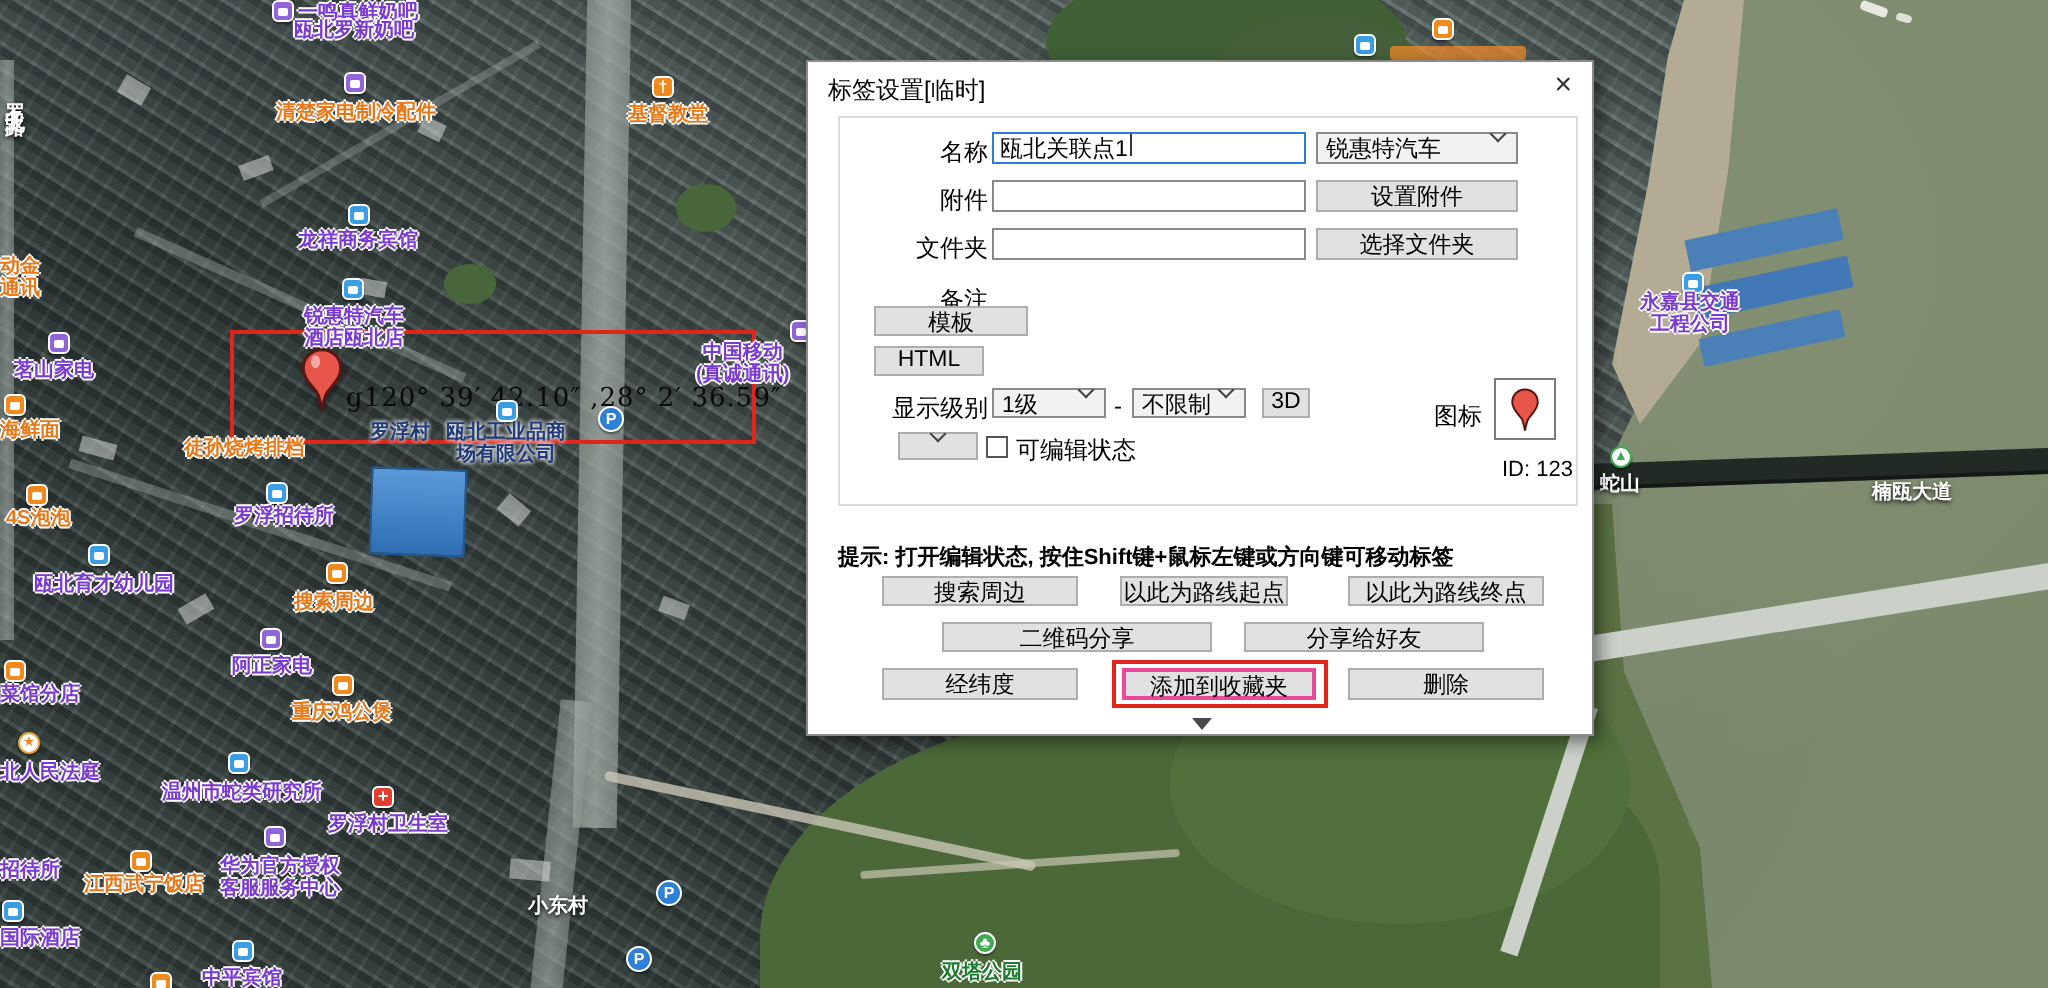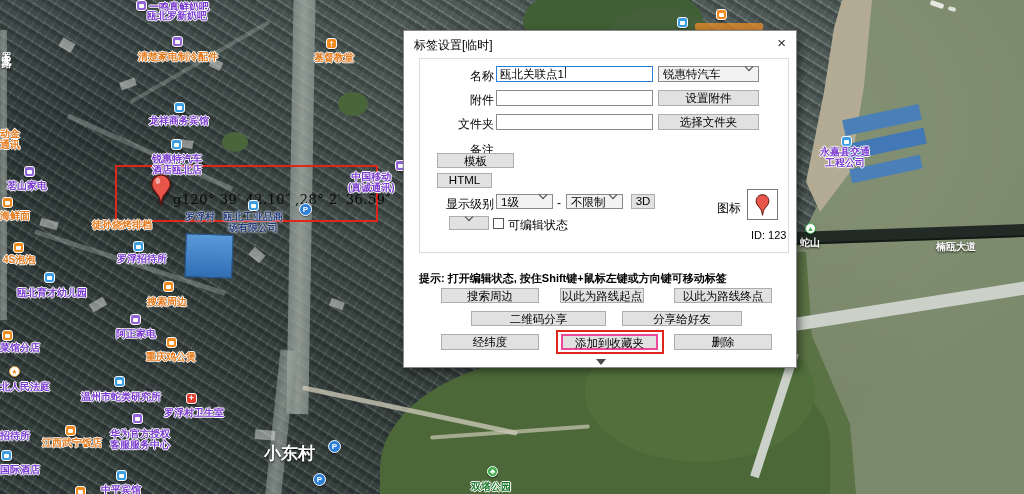--- a/index.html
+++ b/index.html
@@ -26,21 +26,21 @@
   .road{background:linear-gradient(90deg,#8d9792,#aab3ac,#8d9792);}
   .bld{position:absolute;background:rgba(225,230,228,.5);}
   .map-label{position:absolute;font-weight:bold;font-size:10px;line-height:11px;white-space:pre-line;z-index:4;}
   .map-label.center{text-align:center;}
   .map-label.vertical{writing-mode:vertical-rl;letter-spacing:2px;}
   .c-purple{color:#7a3bd0;text-shadow:-1px 0 #fff,1px 0 #fff,0 -1px #fff,0 1px #fff;}
   .c-orange{color:#e6791a;text-shadow:-1px 0 #fff,1px 0 #fff,0 -1px #fff,0 1px #fff;}
   .c-green{color:#1d7a2e;text-shadow:-1px 0 #fff,1px 0 #fff,0 -1px #fff,0 1px #fff;}
   .c-navy{color:#223a78;text-shadow:0 0 2px rgba(255,255,255,.95),0 0 2px rgba(255,255,255,.95);}
   .c-white{color:#fff;text-shadow:0 1px 2px rgba(0,0,0,.85);}
-  .c-white-lg{color:#fff;font-size:17px;text-shadow:0 1px 2px #000;font-family:Liberation Serif, serif;}
+  .c-white-lg{color:#fff;font-size:10px;text-shadow:0 1px 2px #000;font-family:Liberation Serif, serif;}
   .mi{position:absolute;width:11px;height:11px;border-radius:3px;border:1px solid #fff;box-shadow:0 1px 1px rgba(0,0,0,.4);display:flex;align-items:center;justify-content:center;z-index:4;}
   .mi.blue{background:#3b9de2}.mi.purple{background:#9164d8}.mi.orange{background:#f08a1d}.mi.red{background:#e23d2e}.mi.church{background:#f08a1d}
   .mi.blue::after,.mi.purple::after,.mi.orange::after{content:"";width:5px;height:4px;background:#fff;border-radius:1px;}
   .mi.red::after{content:"+";color:#fff;font-weight:bold;font-size:9px;line-height:1;}
   .mi.church::after{content:"†";color:#fff;font-weight:bold;font-size:8px;line-height:1;}
   .mi.star{background:#fff;border-radius:50%;border:1px solid #e8a13c;}
   .mi.star::after{content:"★";color:#f08a1d;font-size:7px;line-height:1;}
   .mi.parking{background:#2e7fd6;border-radius:50%;width:13px;height:13px;}
   .mi.parking::after{content:"P";color:#fff;font-weight:bold;font-size:8px;line-height:1;}
   .mi.green-tree{background:#3faa4e;border-radius:50%;}

